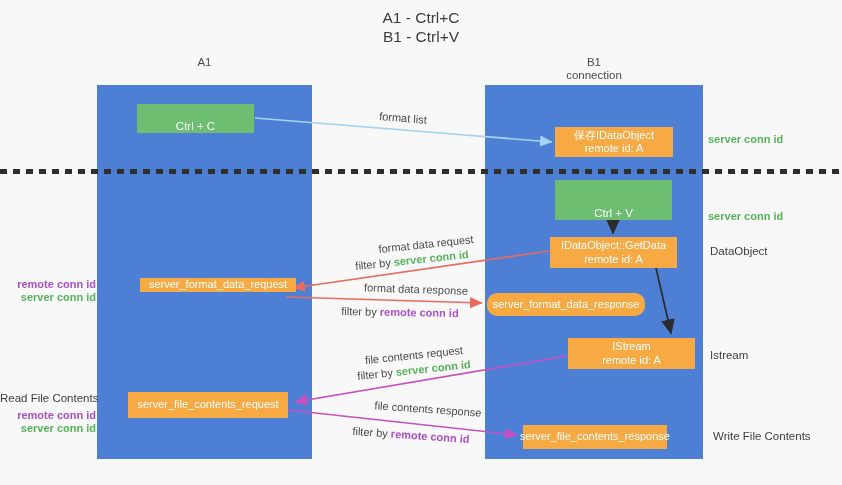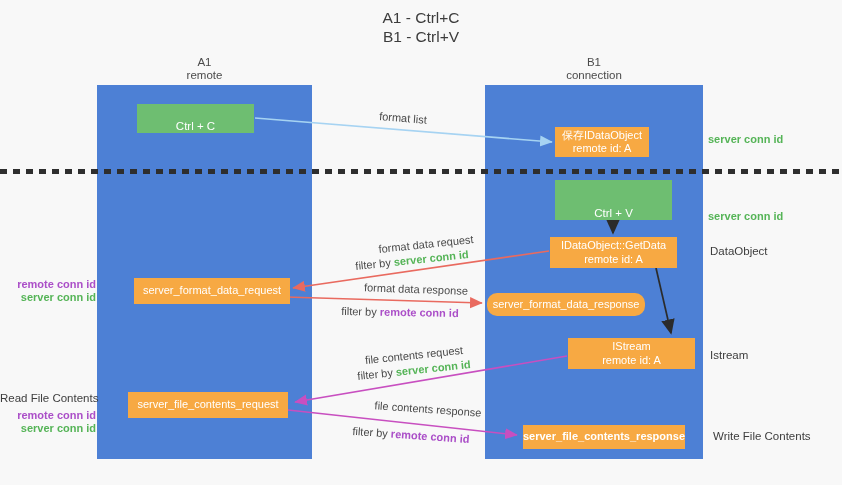--- a/index.html
+++ b/index.html
@@ -61,21 +61,20 @@
 
 <div class="canvas">
 
   <div class="abs title">
     <div>A1 - Ctrl+C</div>
     <div>B1 - Ctrl+V</div>
   </div>
 
   <div class="abs lane-header" style="left:97px; top:56px; width:215px;">
     <div>A1</div>
-    <div>remote</div>
   </div>
   <div class="abs lane-header" style="left:485px; top:56px; width:218px;">
     <div>B1</div>
     <div>connection</div>
   </div>
 
   <div class="abs lane" style="left:97px; top:85px; width:215px; height:374px;"></div>
   <div class="abs lane" style="left:485px; top:85px; width:218px; height:374px;"></div>
 
   <div class="abs dash-sep"></div>
@@ -101,52 +100,52 @@
     <line x1="549" y1="251" x2="293" y2="288" class="ln-red" marker-end="url(#m-red)"></line>
     <line x1="286" y1="297" x2="482" y2="303" class="ln-red" marker-end="url(#m-red)"></line>
     <line x1="567" y1="356" x2="295" y2="402" class="ln-mag" marker-end="url(#m-mag)"></line>
     <line x1="288" y1="410" x2="517" y2="435" class="ln-mag" marker-end="url(#m-mag)"></line>
   </svg>
 
   <div class="abs box green" style="left:137px; top:104px; width:117px; height:29px;">
     <span>Ctrl + C</span>
   </div>
 
-  <div class="abs box orange" style="left:555px; top:127px; width:94px; height:30px;">
+  <div class="abs box orange" style="left:555px; top:127px; width:118px; height:30px;">
     <span>保存IDataObject</span>
     <span>remote id: A</span>
   </div>
 
   <div class="abs box green" style="left:555px; top:180px; width:117px; height:40px;">
     <span>Ctrl + V</span>
   </div>
 
   <div class="abs box orange" style="left:550px; top:237px; width:127px; height:31px;">
     <span>IDataObject::GetData</span>
     <span>remote id: A</span>
   </div>
 
   <div class="abs box orange" style="left:568px; top:338px; width:127px; height:31px;">
     <span>IStream</span>
     <span>remote id: A</span>
   </div>
 
-  <div class="abs box orange one-line" style="left:134px; top:278px; width:156px; height:26px;">
+  <div class="abs box orange one-line" style="left:140px; top:278px; width:156px; height:14px;">
     <span>server_format_data_request</span>
   </div>
 
   <div class="abs box orange one-line" style="left:487px; top:293px; width:158px; height:23px;border-radius:10px;">
     <span>server_format_data_response</span>
   </div>
 
   <div class="abs box orange one-line" style="left:128px; top:392px; width:160px; height:26px;">
     <span>server_file_contents_request</span>
   </div>
 
-  <div class="abs box orange one-line" style="left:523px; top:425px; width:162px; height:24px;font-weight:bold;">
+  <div class="abs box orange one-line" style="left:523px; top:425px; width:144px; height:24px;">
     <span>server_file_contents_response</span>
   </div>
 
   <div class="abs side-label id-green" style="left:708px; top:133px;">server conn id</div>
   <div class="abs side-label id-green" style="left:708px; top:210px;">server conn id</div>
   <div class="abs side-label" style="left:710px; top:245px;">DataObject</div>
   <div class="abs side-label" style="left:710px; top:349px;">Istream</div>
   <div class="abs side-label" style="left:713px; top:430px;">Write File Contents</div>
 
   <div class="abs left-col" style="left:0; top:278px; width:96px;">

